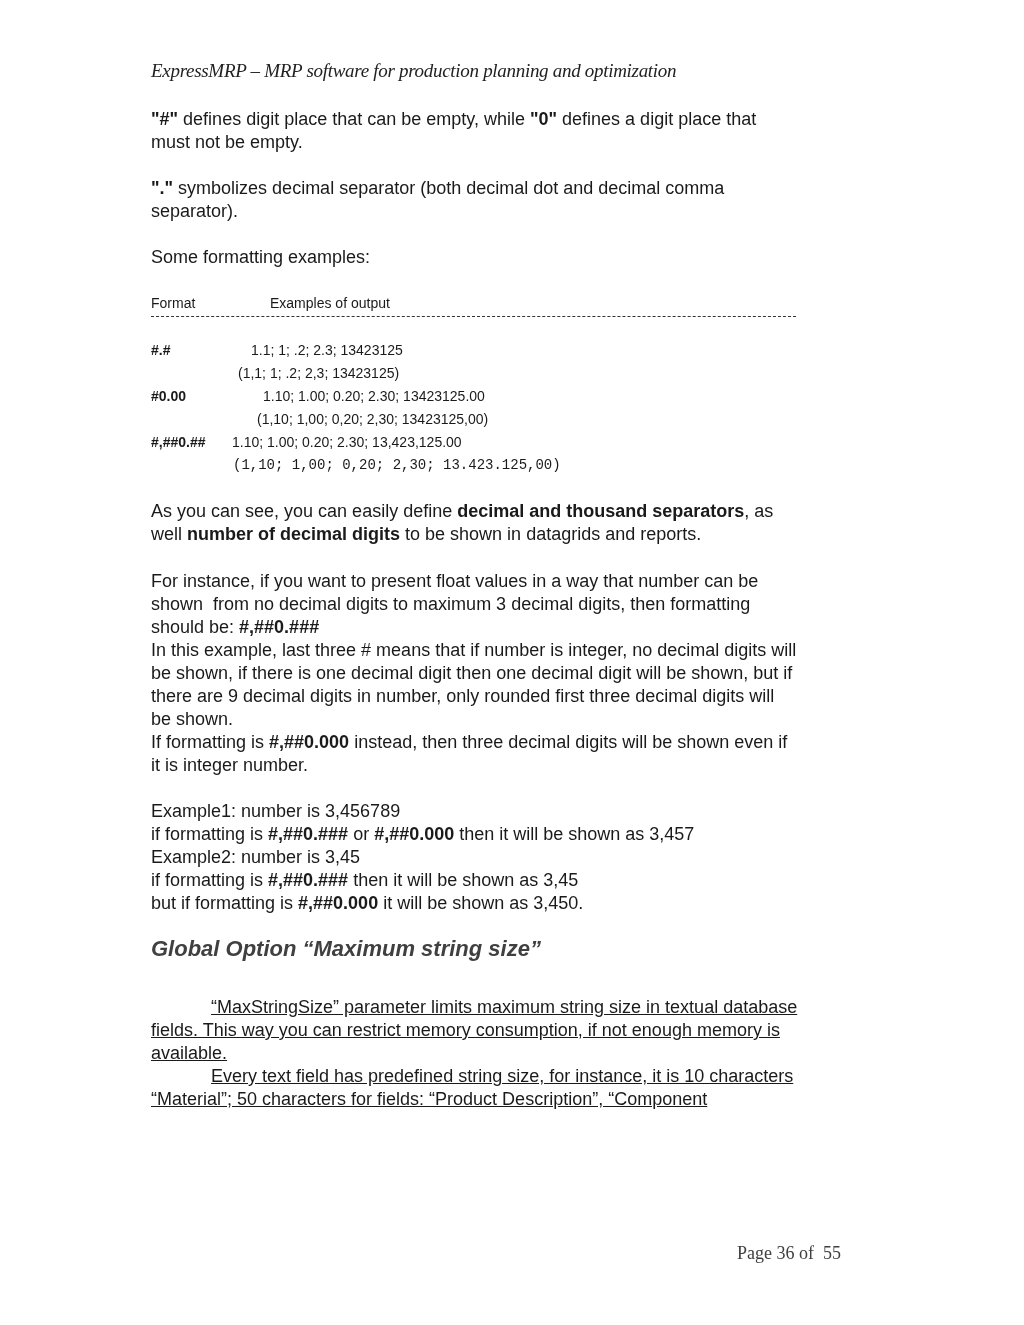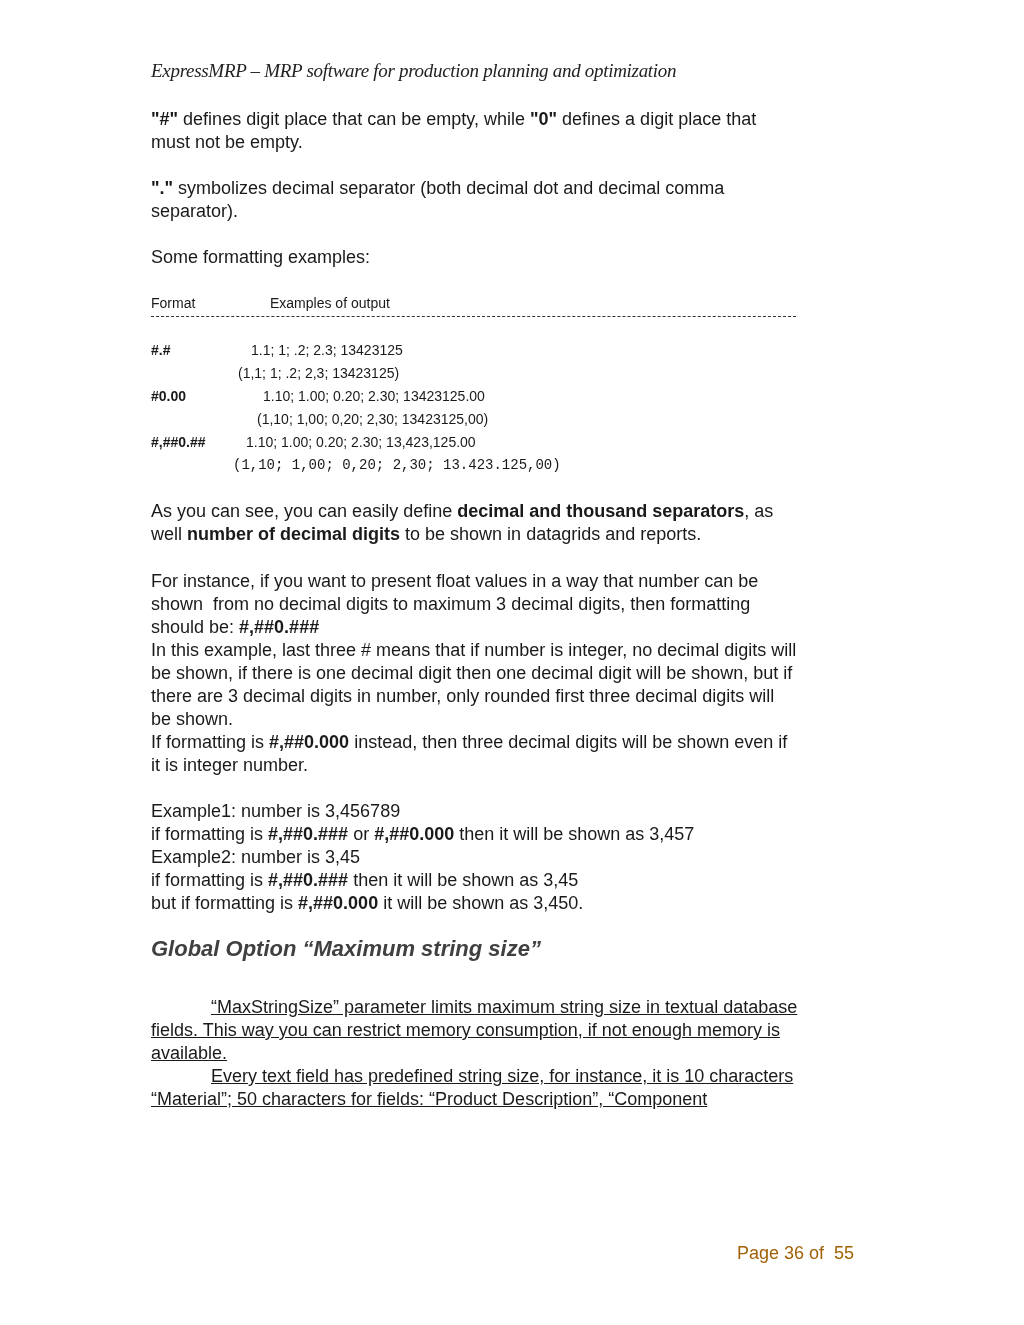--- a/index.html
+++ b/index.html
@@ -23,21 +23,21 @@
     }
     .fmt-row { position: absolute; font-family: "Liberation Sans", "DejaVu Sans", sans-serif; font-size: 14px; line-height: 23px; white-space: nowrap; color:#1a1a1a; }
     .heading {
       position: absolute; left: 151px; top: 936px;
       font-family: "Liberation Sans", "DejaVu Sans", sans-serif;
       font-size: 22px; font-weight: bold; font-style: italic; color: #404040;
     }
     .indent { display: inline-block; width: 60px; }
     .footer {
       position: absolute; left: 737px; top: 1243px;
-      font-family: Liberation Sans, sans-serif; font-size: 18px; color: #a16207; white-space: pre;
+      font-family: Liberation Serif, serif; font-size: 18px; color: #404040; white-space: pre;
     }
   </style>
 </head>
 <body>
 
 <div class="page">
 
   <div class="header">ExpressMRP – MRP software for production planning and optimization</div>
 
   <div class="body-text" style="top:108px;">
@@ -59,36 +59,36 @@
 
     <div class="fmt-row" style="top:339px; left:151px; font-weight:bold;">#.#</div>
     <div class="fmt-row" style="top:339px; left:251px;">1.1; 1; .2; 2.3; 13423125</div>
     <div class="fmt-row" style="top:362px; left:238px;">(1,1; 1; .2; 2,3; 13423125)</div>
 
     <div class="fmt-row" style="top:385px; left:151px; font-weight:bold;">#0.00</div>
     <div class="fmt-row" style="top:385px; left:263px;">1.10; 1.00; 0.20; 2.30; 13423125.00</div>
     <div class="fmt-row" style="top:408px; left:257px;">(1,10; 1,00; 0,20; 2,30; 13423125,00)</div>
 
     <div class="fmt-row" style="top:431px; left:151px; font-weight:bold;">#,##0.##</div>
-    <div class="fmt-row" style="top:431px; left:246px;">1.10; 1.00; 0.20; 2.30; 13,423,125.00</div>
+    <div class="fmt-row" style="top:431px; left:232px;">1.10; 1.00; 0.20; 2.30; 13,423,125.00</div>
     <div class="fmt-row" style="top:454px; left:233px;font-family:Liberation Mono, monospace;">(1,10; 1,00; 0,20; 2,30; 13.423.125,00)</div>
   </div>
 
   <div class="body-text" style="top:500px;">
     <p class="p"><span>As you can see, you can easily define </span><b>decimal and thousand separators</b><span>, as</span></p>
     <p class="p"><span>well </span><b>number of decimal digits</b><span> to be shown in datagrids and reports.</span></p>
   </div>
 
   <div class="body-text" style="top:570px;">
     <p class="p">For instance, if you want to present float values in a way that number can be</p>
     <p class="p" style="white-space:pre;">shown  from no decimal digits to maximum 3 decimal digits, then formatting</p>
     <p class="p"><span>should be: </span><b>#,##0.###</b></p>
     <p class="p">In this example, last three # means that if number is integer, no decimal digits will</p>
     <p class="p">be shown, if there is one decimal digit then one decimal digit will be shown, but if</p>
-    <p class="p">there are 3 decimal digits in number, only rounded first three decimal digits will</p>
+    <p class="p">there are 9 decimal digits in number, only rounded first three decimal digits will</p>
     <p class="p">be shown.</p>
     <p class="p"><span>If formatting is </span><b>#,##0.000</b><span> instead, then three decimal digits will be shown even if</span></p>
     <p class="p">it is integer number.</p>
   </div>
 
   <div class="body-text" style="top:800px;">
     <p class="p">Example1: number is 3,456789</p>
     <p class="p"><span>if formatting is </span><b>#,##0.###</b><span> or </span><b>#,##0.000</b><span> then it will be shown as 3,457</span></p>
     <p class="p">Example2: number is 3,45</p>
     <p class="p"><span>if formatting is </span><b>#,##0.###</b><span> then it will be shown as 3,45</span></p>

